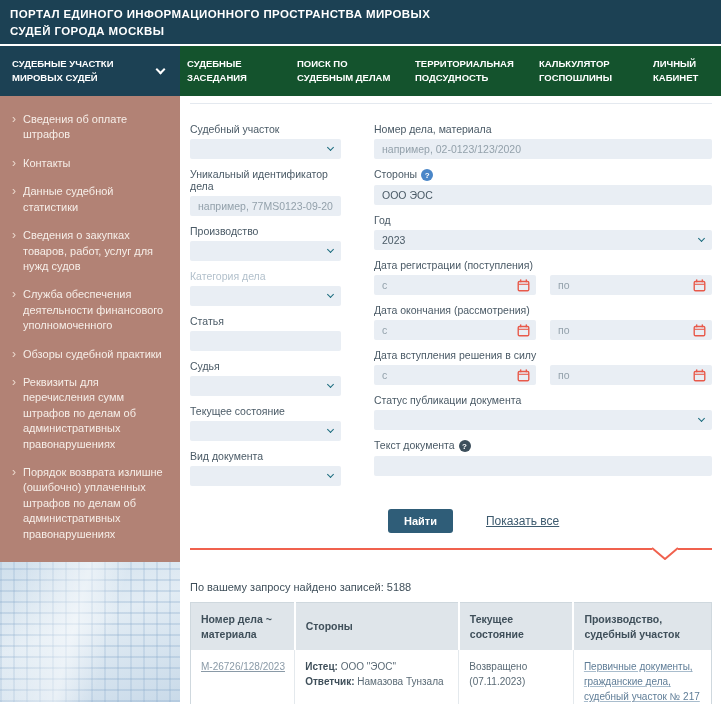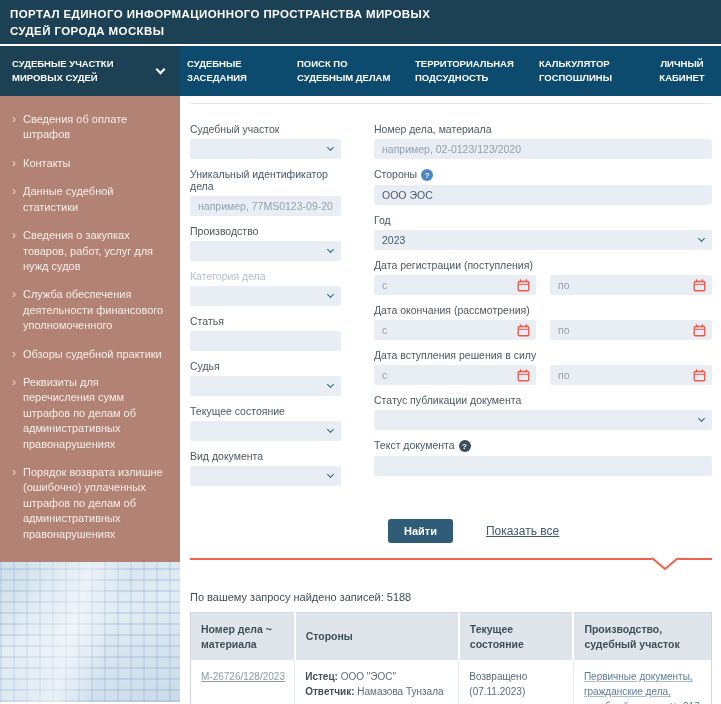--- a/index.html
+++ b/index.html
@@ -6,21 +6,21 @@
   html,body { width:721px; height:704px; overflow:hidden;
     font-family:"Liberation Sans", sans-serif; background:#fff; }
 
   
   .header { height:46px; background:#1C4154; border-bottom:2px solid #fff;
     padding:6px 0 0 10px; }
   .header-title { color:#fff; font-size:11.5px; font-weight:bold;
     letter-spacing:.4px; line-height:1.5; max-width:430px; text-transform:uppercase; }
 
   
-  .nav { height:50px; background:#0c4a6e; display:flex; color:#fff; }
+  .nav { height:50px; background:#14532d; display:flex; color:#fff; }
   .nav-tab { font-size:9.5px; font-weight:bold; line-height:1.5; cursor:pointer; }
   .nav-tab.active { width:180px; background:#1C4154; display:flex;
     align-items:center; justify-content:space-between; padding:0 16px 0 12px; flex:none; }
   .nav-rest { flex:1; display:flex; justify-content:space-between;
     align-items:center; padding:0 10px 0 7px; }
   .t2{width:96px}.t3{width:88px}.t4{width:102px}.t5{width:92px}.t6{width:58px}
   .chev { width:7px; height:7px; border-right:2px solid #fff; border-bottom:2px solid #fff;
     transform:rotate(45deg); margin-top:-4px; flex:none; }
 
   
@@ -64,21 +64,21 @@
   .date-row { display:flex; gap:14px; }
   .date-box { flex:1; height:20px; background:#E9EEF4; border-radius:2px;
     display:flex; align-items:center; padding:0 6px 0 8px; }
   .date-box input { flex:1; min-width:0; background:transparent; border:none;
     font-size:10.5px; color:#4A5A66; outline:none;
     font-family:"Liberation Sans", sans-serif; }
   .date-box input::placeholder { color:#93A1AB; opacity:1; }
   .cal { flex:none; cursor:pointer; display:flex; }
 
   .btn-row { display:flex; align-items:center; gap:33px; padding-left:198px;
-    margin-top:24px; }
+    margin-top:14px; }
   .search-btn { background:#2F5D78; color:#fff; border:none; border-radius:3px;
     font-size:11px; font-weight:bold; padding:6px 16px; cursor:pointer;
     font-family:"Liberation Sans", sans-serif; }
   .show-all { font-size:12px; color:#3D5A6E; text-decoration:underline; cursor:pointer; }
 
   
   .red-divider { display:flex; align-items:flex-start; margin-top:14px; color:#F0614E; }
   .rd-line { border-top:2px solid #F0614E; margin-top:1px; }
   .rd-left { flex:1; } .rd-right { width:34px; }
   .rd-chev { flex:none; margin-top:0; }
@@ -111,21 +111,21 @@
 <div class="nav">
   <div class="nav-tab active">
     <span style="text-transform:uppercase;">Судебные участки мировых судей</span>
     <span class="chev"></span>
   </div>
   <div class="nav-rest">
     <div class="nav-tab t3" style="text-transform:uppercase;">Судебные заседания</div>
     <div class="nav-tab t2" style="text-transform:uppercase;">Поиск по судебным делам</div>
     <div class="nav-tab t4" style="text-transform:uppercase;">Территориальная подсудность</div>
     <div class="nav-tab t5" style="text-transform:uppercase;">Калькулятор госпошлины</div>
-    <div class="nav-tab t6" style="text-transform:uppercase;text-align:center;">Личный кабинет</div>
+    <div class="nav-tab t6" style="text-transform:uppercase;">Личный кабинет</div>
   </div>
 </div>
 
 <div class="body-row">
 
   <div class="sidebar">
     <div class="sidebar-menu">
       <div class="side-item">
         <span class="side-arrow">›</span>
         <span>Сведения об оплате штрафов</span>

